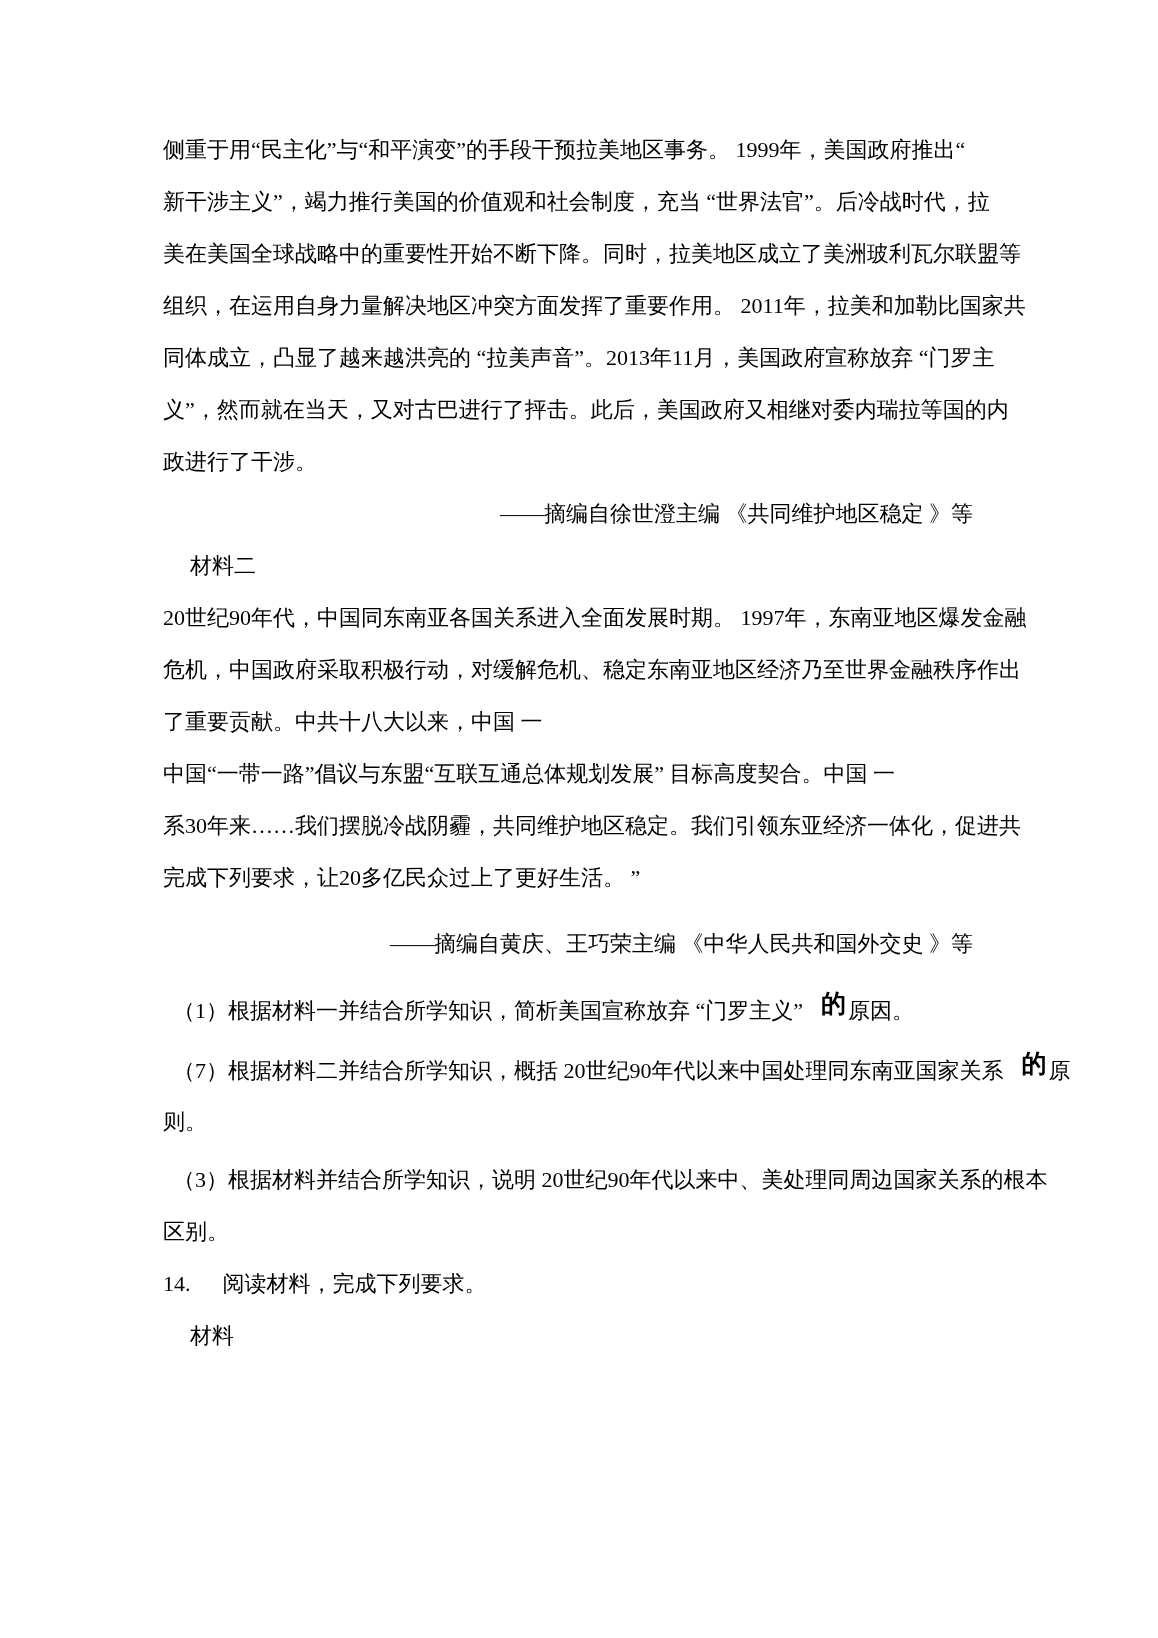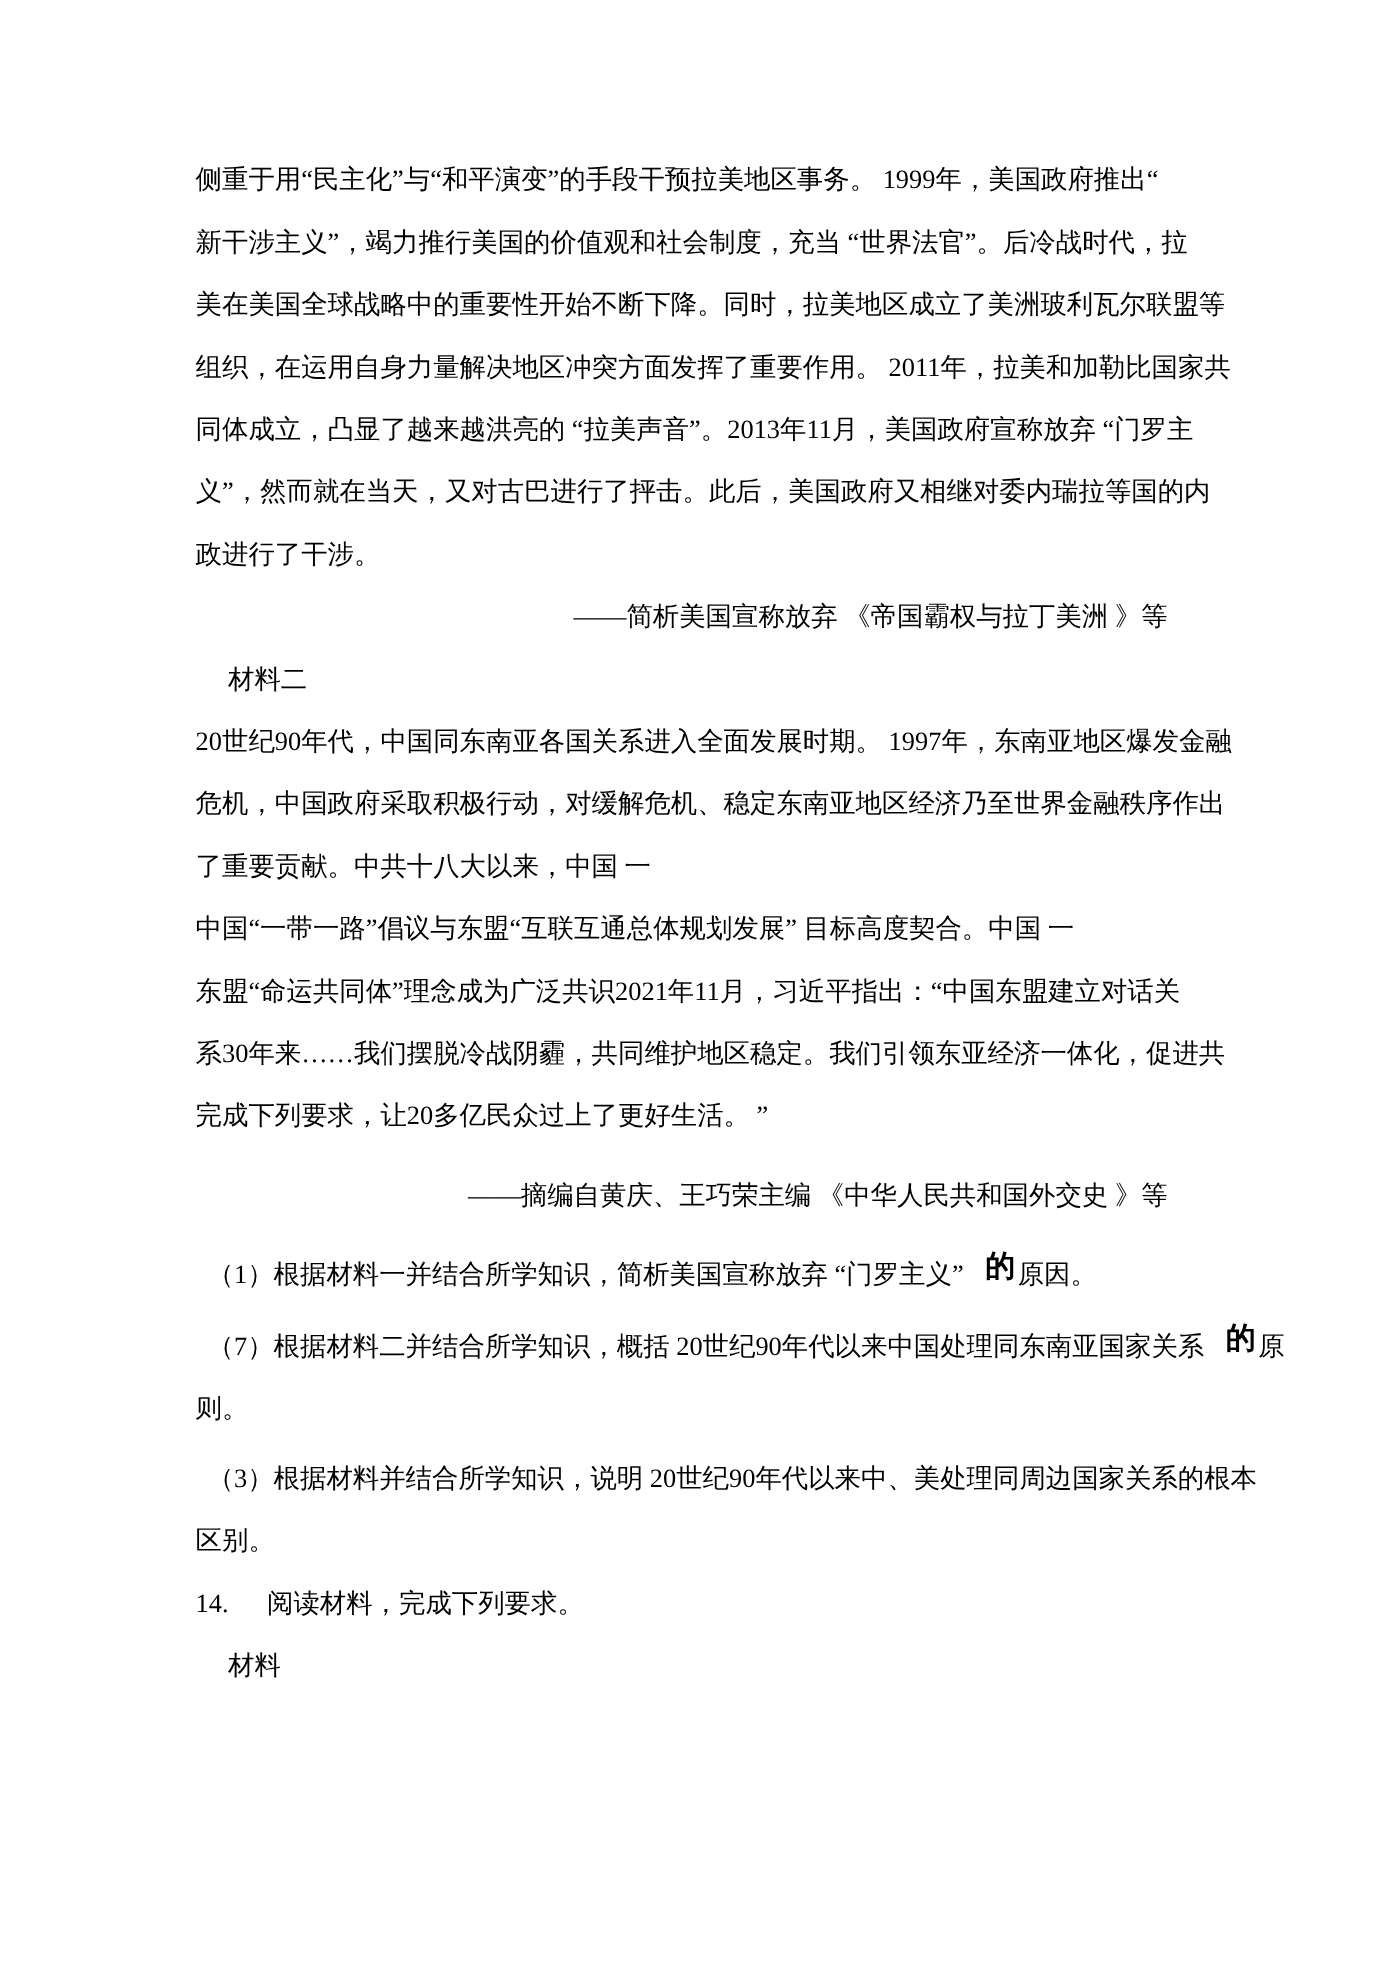--- a/index.html
+++ b/index.html
@@ -56,29 +56,28 @@
 <div class="page">
 
   <div class="line">侧重于用“民主化”与“和平演变”的手段干预拉美地区事务。 1999年，美国政府推出“</div>
   <div class="line">新干涉主义”，竭力推行美国的价值观和社会制度，充当 “世界法官”。后冷战时代，拉</div>
   <div class="line">美在美国全球战略中的重要性开始不断下降。同时，拉美地区成立了美洲玻利瓦尔联盟等</div>
   <div class="line">组织，在运用自身力量解决地区冲突方面发挥了重要作用。 2011年，拉美和加勒比国家共</div>
   <div class="line">同体成立，凸显了越来越洪亮的 “拉美声音”。2013年11月，美国政府宣称放弃 “门罗主</div>
   <div class="line">义”，然而就在当天，又对古巴进行了抨击。此后，美国政府又相继对委内瑞拉等国的内</div>
   <div class="line">政进行了干涉。</div>
 
-  <div class="line source">——简析美国宣称放弃 《帝国霸权与拉丁美洲 》等</div>
+  <div class="line source">——摘编自徐世澄主编 《共同维护地区稳定 》等</div>
 
   <div class="line indent">材料二</div>
 
   <div class="line">20世纪90年代，中国同东南亚各国关系进入全面发展时期。 1997年，东南亚地区爆发金融</div>
   <div class="line">危机，中国政府采取积极行动，对缓解危机、稳定东南亚地区经济乃至世界金融秩序作出</div>
   <div class="line">了重要贡献。中共十八大以来，中国 一</div>
   <div class="line">中国“一带一路”倡议与东盟“互联互通总体规划发展” 目标高度契合。中国 一</div>
-  <div class="line">东盟“命运共同体”理念成为广泛共识2021年11月，习近平指出：“中国东盟建立对话关</div>
   <div class="line">系30年来……我们摆脱冷战阴霾，共同维护地区稳定。我们引领东亚经济一体化，促进共</div>
   <div class="line">完成下列要求，让20多亿民众过上了更好生活。 ”</div>
 
   <div class="line source gap-lg">——摘编自黄庆、王巧荣主编 《中华人民共和国外交史 》等</div>
 
   <div class="line q gap-lg"><span>（1）根据材料一并结合所学知识，简析美国宣称放弃 “门罗主义”</span><span class="de">的</span><span>原因。</span></div>
 
   <div class="line q gap-md"><span>（7）根据材料二并结合所学知识，概括 20世纪90年代以来中国处理同东南亚国家关系</span><span class="de">的</span><span>原</span></div>
   <div class="line">则。</div>
 

